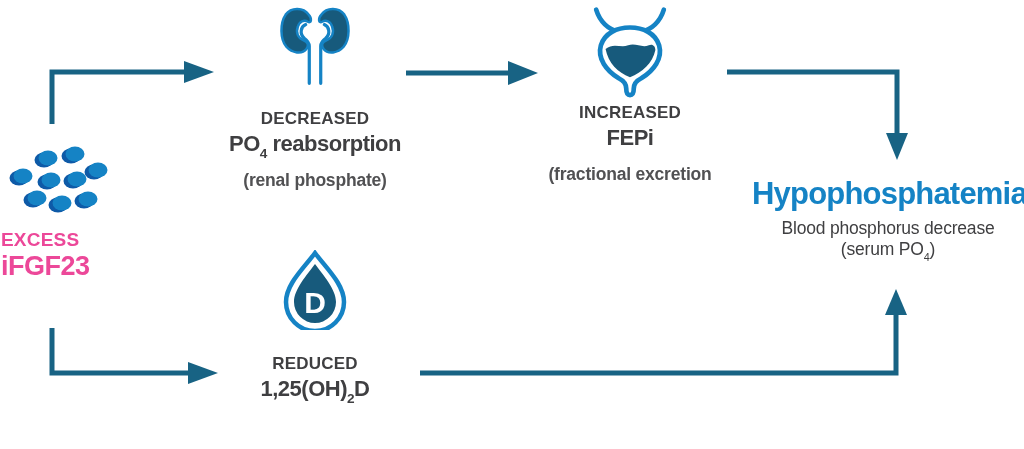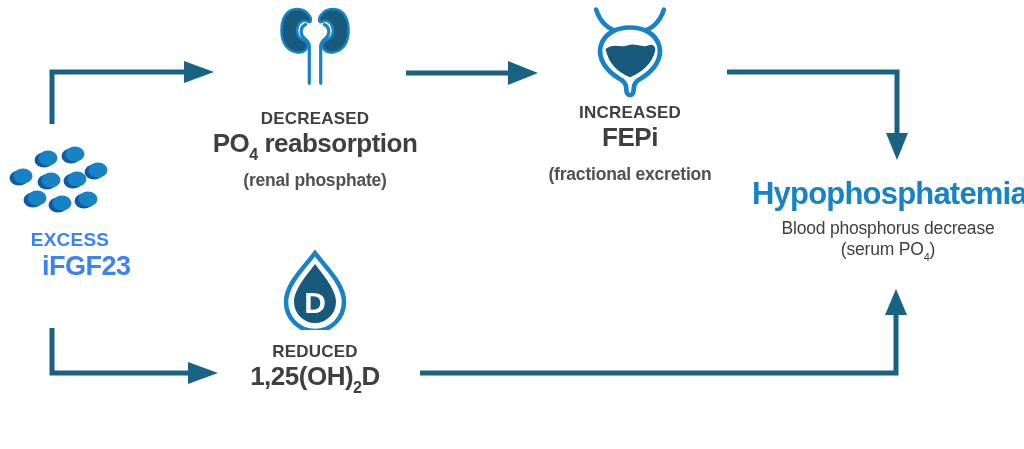--- a/index.html
+++ b/index.html
@@ -8,31 +8,31 @@
     font-family:"Liberation Sans", sans-serif;color:#3f3f41;
   }
   .abs{position:absolute;}
   svg{display:block;}
   .node{position:absolute;text-align:center;}
   .node .icon{margin:0 auto;}
   .qualifier{
     font-size:17px;font-weight:700;letter-spacing:.2px;color:#3f3f41;line-height:20px;
   }
   .title{
-    font-size:26px;font-weight:700;letter-spacing:-.5px;color:#3f3f41;line-height:29px;
+    font-size:22px;font-weight:700;letter-spacing:-.5px;color:#3f3f41;line-height:29px;
   }
   .note{
     font-size:17.5px;font-weight:700;color:#515153;line-height:21px;margin-top:12px;letter-spacing:-.2px;
   }
   sub.sb{font-size:62%;line-height:0;position:relative;bottom:-0.12em;}
   .source-label{
-    position:absolute;left:11px;top:229px;width:118px;text-align:center;color:#3b82f6;
+    position:absolute;left:1px;top:229px;width:118px;text-align:left;color:#ec4899;
   }
   .source-label .q{font-size:19px;font-weight:700;letter-spacing:.2px;line-height:22px;}
-  .source-label .n{font-size:27px;font-weight:700;letter-spacing:-.5px;line-height:30px;padding-left:31px;}
+  .source-label .n{font-size:27px;font-weight:700;letter-spacing:-.5px;line-height:30px;}
   .outcome{
     position:absolute;left:752px;top:176px;width:272px;text-align:center;
   }
   .outcome .title-blue{
     font-size:31px;font-weight:700;color:#1583c5;letter-spacing:-.8px;line-height:36px;
   }
   .outcome .sub{
     font-size:17.5px;color:#3f3f41;line-height:21px;margin-top:6px;letter-spacing:-.2px;
   }
 </style>
@@ -141,21 +141,21 @@
       <div>(fractional excretion</div>
     </div>
   </div>
 
   <div class="node" style="left:205px;top:250px;width:220px;">
     <svg class="icon" width="66" height="80" viewBox="0 0 66 80">
       <path d="M33,3 C44,18 62,34 62,52 A29,29 0 0 1 4,52 C4,34 22,18 33,3 Z" stroke-width="4.5" fill="#ffffff" stroke="#1583c5"></path>
       <path d="M33,14 C41,25 54,39 54,52 A21,21 0 0 1 12,52 C12,39 25,25 33,14 Z" fill="#175a7c"></path>
       <text x="33" y="63" text-anchor="middle" font-size="30" font-weight="bold" font-family="Liberation Sans, sans-serif" fill="#ffffff">D</text>
     </svg>
-    <div class="qualifier" style="margin-top:12px;">REDUCED</div>
+    <div class="qualifier" style="margin-top:24px;">REDUCED</div>
     <div class="title">
       <span>1,25(OH)</span><sub class="sb">2</sub><span>D</span>
     </div>
   </div>
 
   <div class="outcome">
     <div class="title-blue">
       <span>Hypophosphatemia</span>
     </div>
     <div class="sub">

